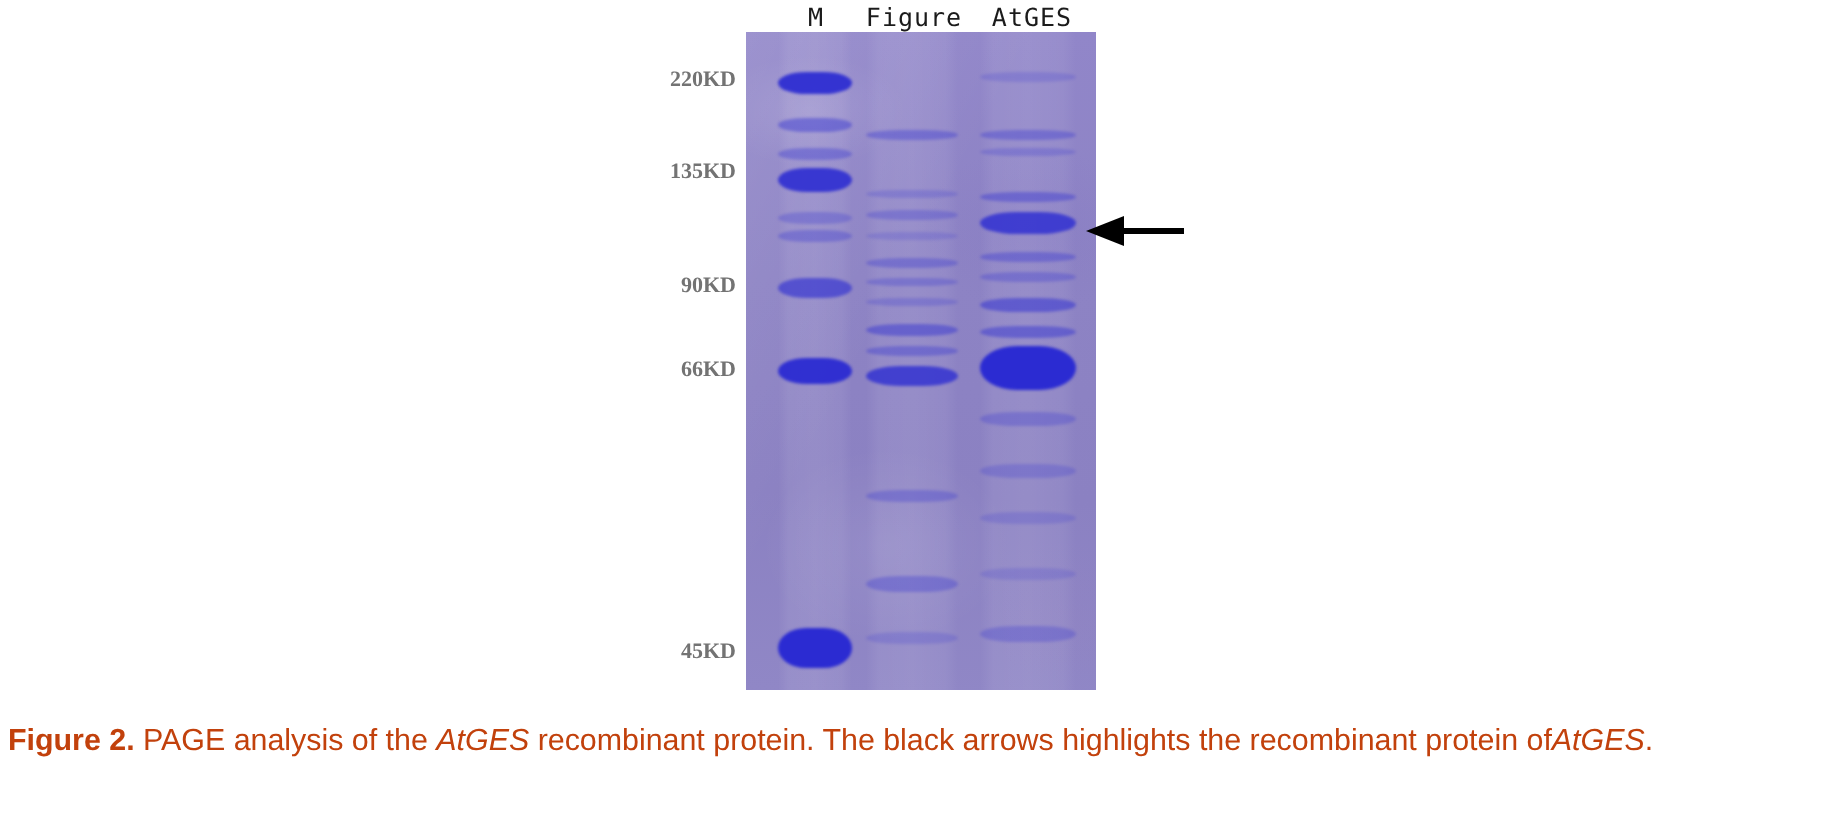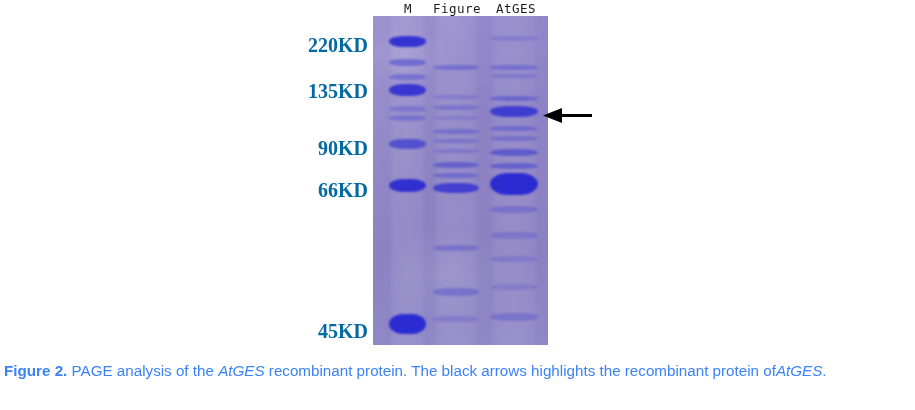--- a/index.html
+++ b/index.html
@@ -36,23 +36,23 @@
     color: #1b1b1b;
     white-space: nowrap;
     text-align: center;
   }
 
   
   .mw-label {
     position: absolute;
     right: 0;
     font-family: "Liberation Serif", "DejaVu Serif", serif;
-    font-size: 20px;
+    font-size: 11px;
     font-weight: 600;
-    color: #0369a1;
+    color: #737373;
     white-space: nowrap;
     text-align: right;
   }
   #mw-scale {
     position: absolute;
     left: 300px;
     top: 16px;
     width: 68px;
     height: 330px;
   }
@@ -118,21 +118,21 @@
   
   #caption {
     position: absolute;
     left: 0;
     top: 352px;
     width: 915px;
     padding: 6px 4px 0 4px;
     box-sizing: border-box;
     font-size: 15.2px;
     line-height: 25px;
-    color: #3b82f6;
+    color: #c2410c;
     text-align: justify;
     text-justify: inter-word;
   }
   #caption .fig-no { font-weight: bold; }
   #caption .ital { font-style: italic; }
 </style>
 </head>
 <body>
 
 <div id="figure-area">

